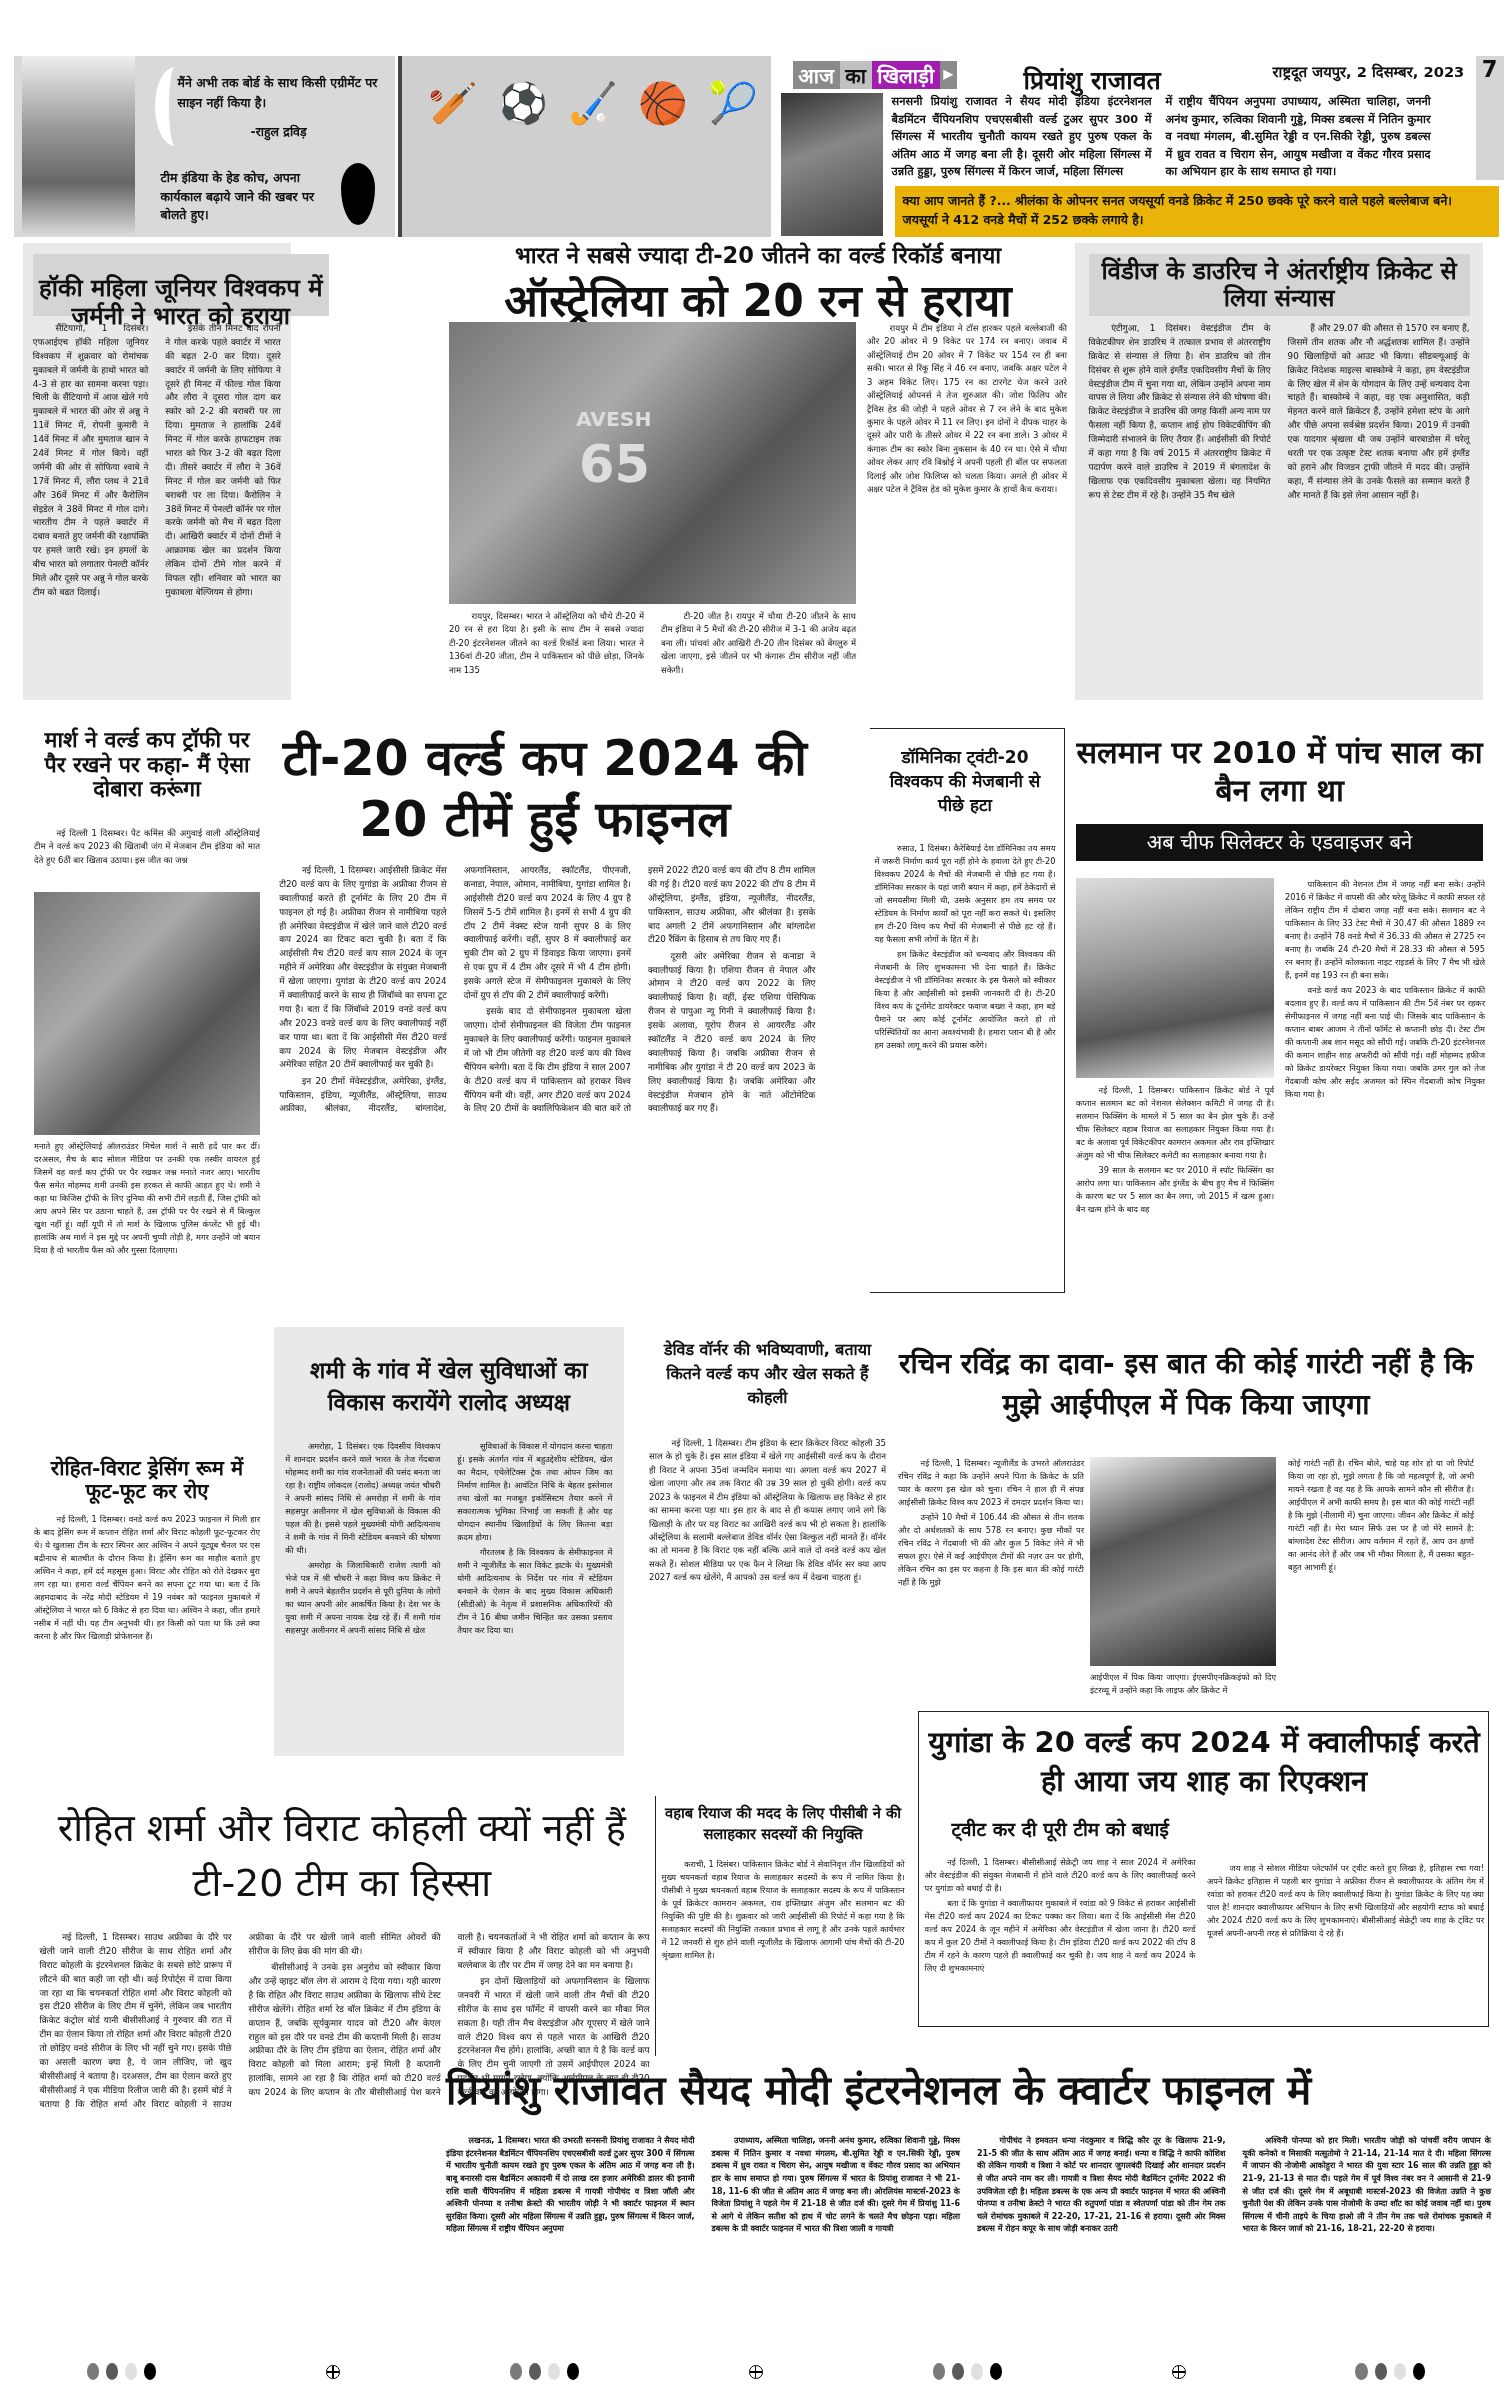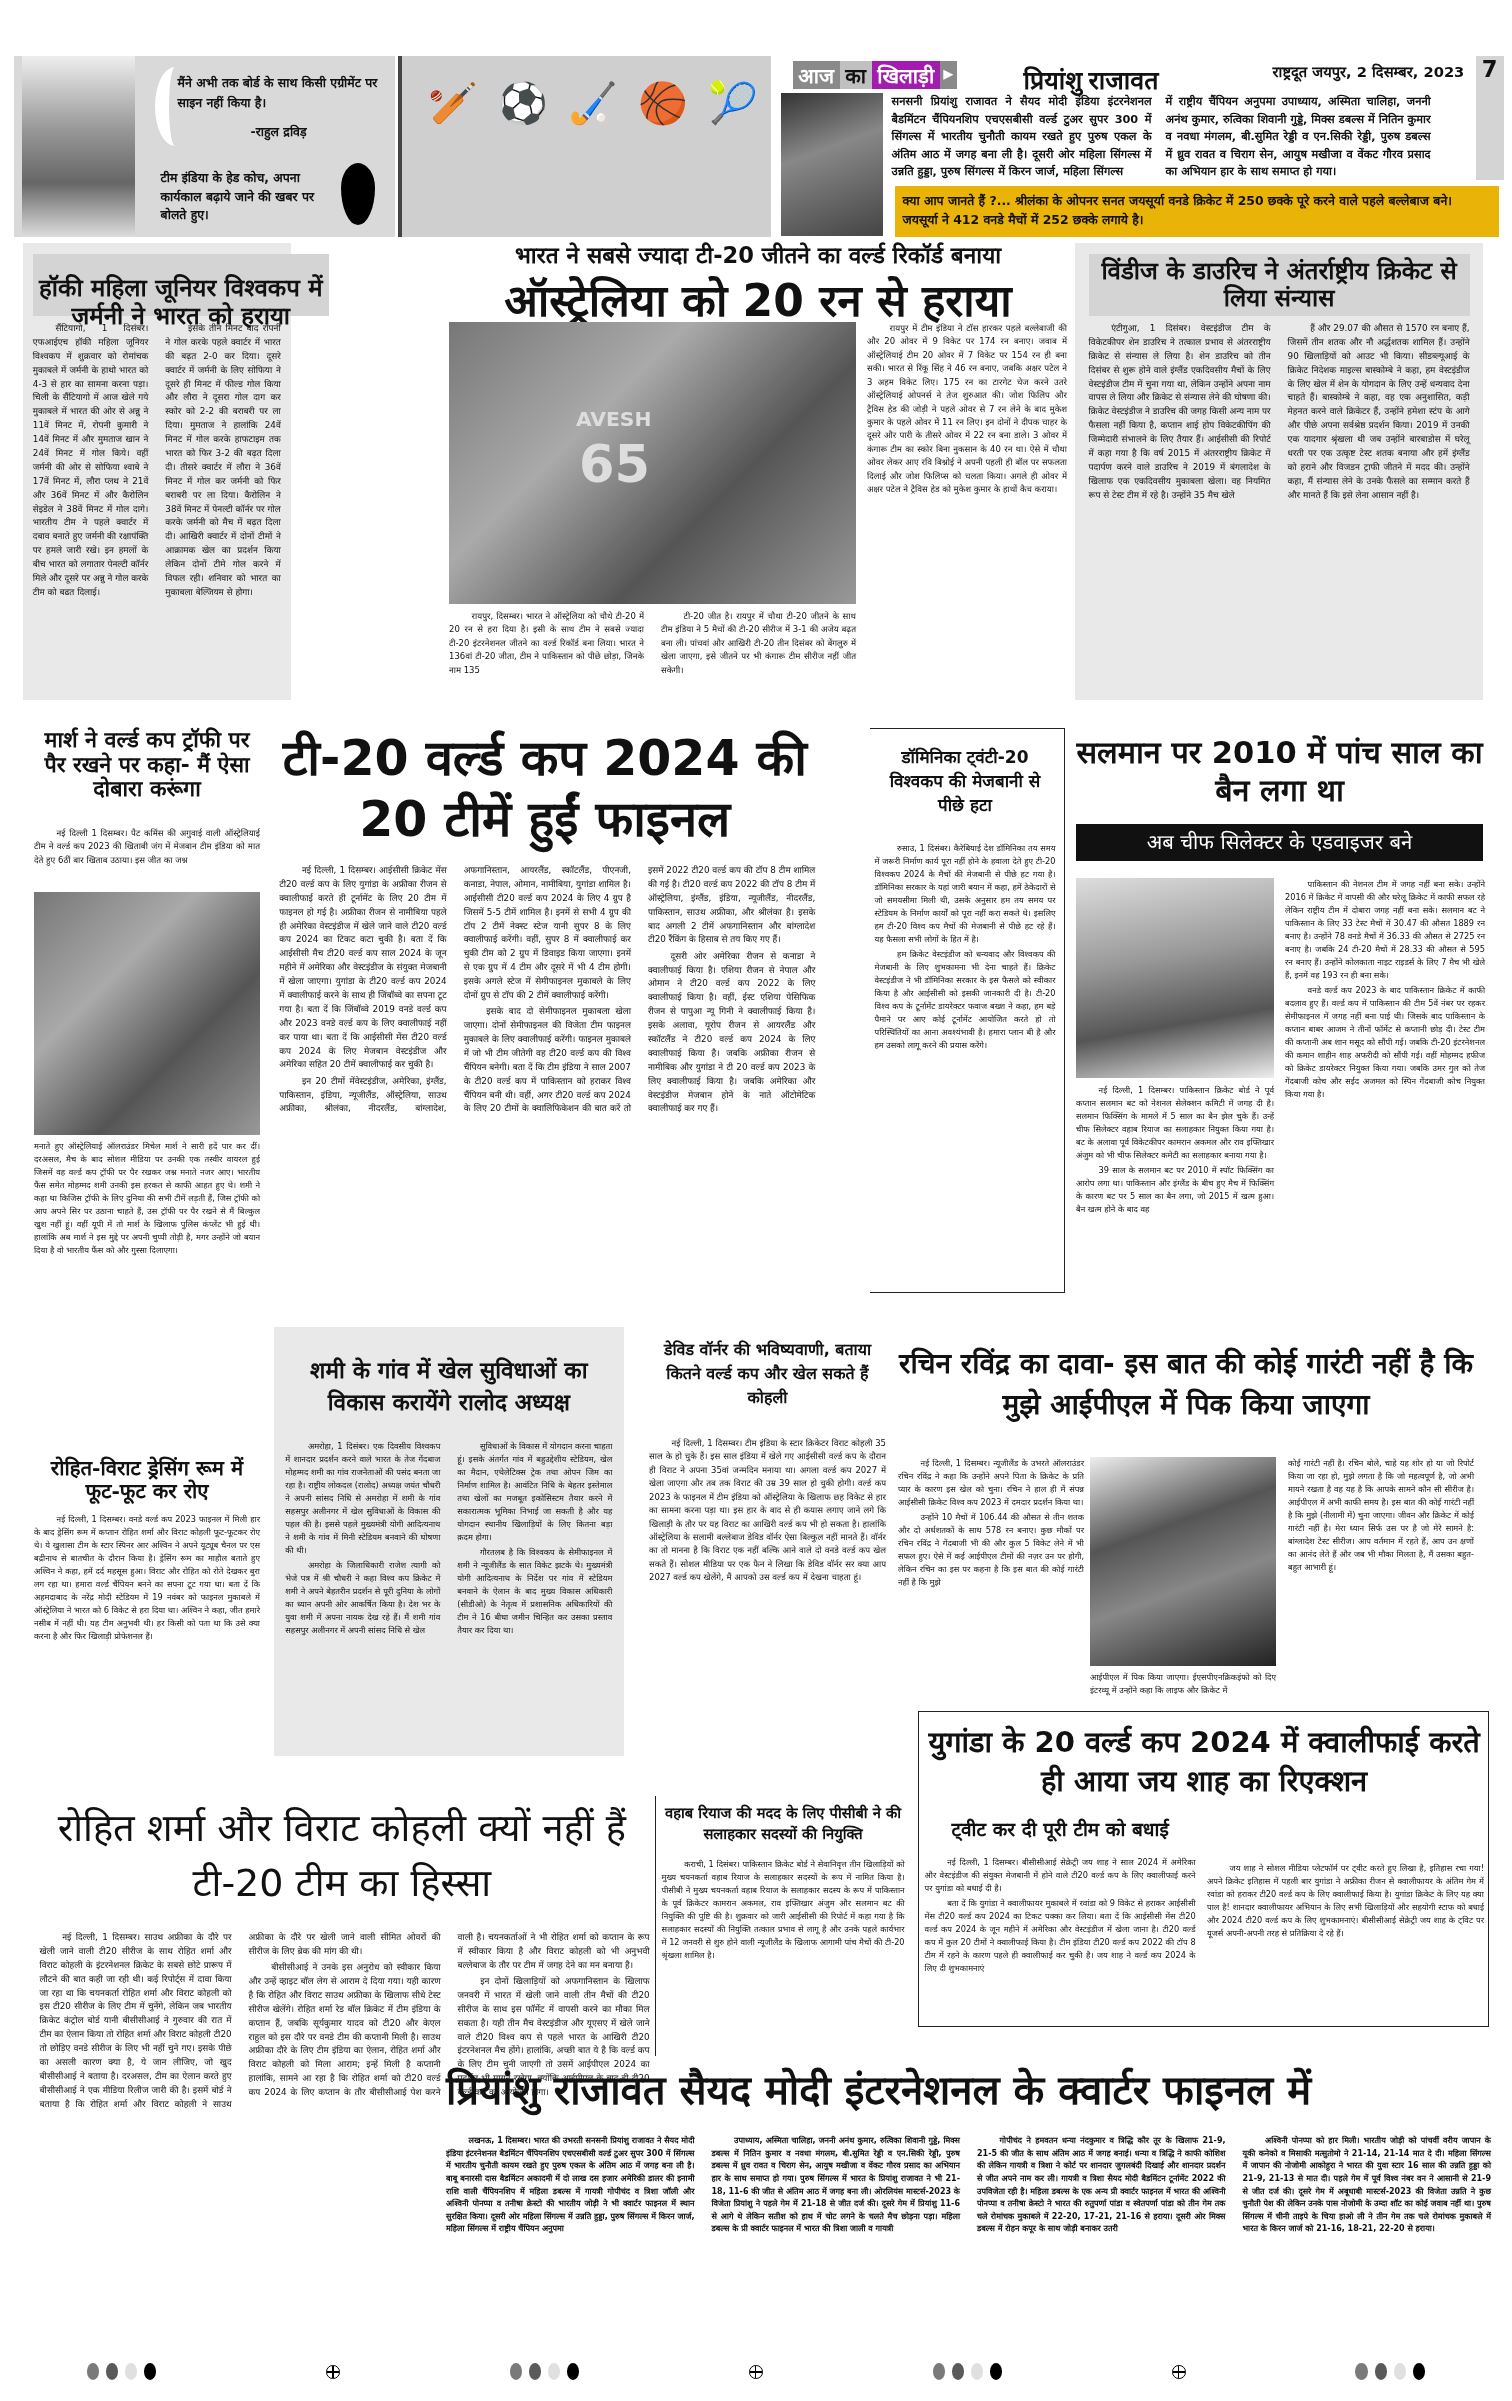--- a/index.html
+++ b/index.html
@@ -41,21 +41,21 @@
     </div>
   </div>
 
   <div class="abs" style="left:762px;top:0;width:728px;height:181px;">
     <div class="abs" style="left:17px;top:4.5px;height:28px;display:flex;font-size:20.3px;font-weight:bold;color:#fff;">
       <span style="background:#8a8a8a;padding:0 5.6px;">आज</span>
       <span style="background:#c0c0c0;color:#111;padding:0 5.6px;">का</span>
       <span style="background:#a21caf;padding:0 5.6px;">खिलाड़ी</span>
       <span style="background:#8a8a8a;padding:0 3.4px;">▸</span>
     </div>
-    <div class="abs" style="left:248px;top:5.6px;font-size:25px;font-weight:bold;font-family:Liberation Serif, serif;">प्रियांशु राजावत</div>
+    <div class="abs" style="left:248px;top:5.6px;font-size:25px;font-weight:bold;">प्रियांशु राजावत</div>
     <div class="abs" style="left:497px;top:4.5px;font-size:14.7px;font-weight:bold;">राष्ट्रदूत जयपुर, 2 दिसम्बर, 2023</div>
     <div class="abs" style="left:700px;top:0;width:28px;height:124px;background:#d4d4d4;text-align:center;font-size:22.6px;font-weight:bold;">7</div>
     <div class="abs photo" style="left:5.6px;top:37px;width:102px;height:143px;background:linear-gradient(160deg,#333 0%,#888 40%,#444 100%);"></div>
     <div class="abs" style="left:116px;top:37px;width:260px;font-size:11.3px;font-weight:bold;line-height:1.55;text-align:justify;">सनसनी प्रियांशु राजावत ने सैयद मोदी इंडिया इंटरनेशनल बैडमिंटन चैंपियनशिप एचएसबीसी वर्ल्ड टुअर सुपर 300 में सिंगल्स में भारतीय चुनौती कायम रखते हुए पुरुष एकल के अंतिम आठ में जगह बना ली है। दूसरी ओर महिला सिंगल्स में उन्नति हुड्डा, पुरुष सिंगल्स में किरन जार्ज, महिला सिंगल्स</div>
     <div class="abs" style="left:390px;top:37px;width:265px;font-size:11.3px;font-weight:bold;line-height:1.55;text-align:justify;">में राष्ट्रीय चैंपियन अनुपमा उपाध्याय, अस्मिता चालिहा, जननी अनंथ कुमार, रुत्विका शिवानी गुड्डे, मिक्स डबल्स में नितिन कुमार व नवधा मंगलम, बी.सुमित रेड्डी व एन.सिकी रेड्डी, पुरुष डबल्स में ध्रुव रावत व चिराग सेन, आयुष मखीजा व वेंकट गौरव प्रसाद का अभियान हार के साथ समाप्त हो गया।</div>
     <div class="abs" style="left:119px;top:130px;width:604px;height:51px;background:#eab308;padding:4.5px 8px;font-size:12.4px;font-weight:bold;line-height:1.6;">क्या आप जानते हैं ?... श्रीलंका के ओपनर सनत जयसूर्या वनडे क्रिकेट में 250 छक्के पूरे करने वाले पहले बल्लेबाज बने। जयसूर्या ने 412 वनडे मैचों में 252 छक्के लगाये है।</div>
   </div>
 </div>
 
 <div class="abs gray" style="left:22.6px;top:243px;width:268px;height:457px;">

